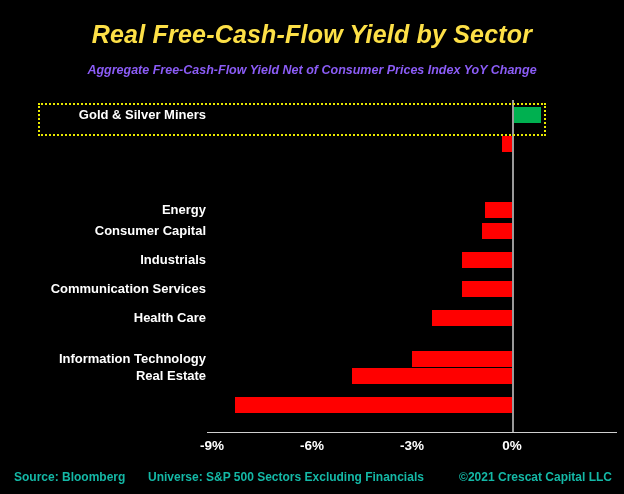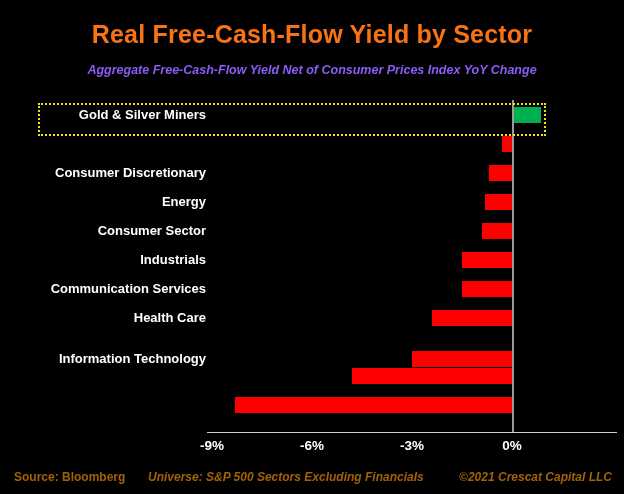--- a/index.html
+++ b/index.html
@@ -13,24 +13,25 @@
     position:relative;
     width:624px; height:494px;
     background:#000000;
   }
 
   
   #chart-title {
     position:absolute;
     top:20px; left:0; width:624px;
     text-align:center;
-    color:#f97316;
+    color:#fde047;
     font-size:25px;
     font-weight:bold;
     letter-spacing:0.2px;
+    font-style:italic;
   }
   #chart-subtitle {
     position:absolute;
     top:63px; left:0; width:624px;
     text-align:center;
     color:#8b5cf6;
     font-size:12.5px;
     font-weight:bold;
     font-style:italic;
   }
@@ -103,75 +104,72 @@
 
   
   #footer {
     position:absolute;
     left:0; top:470px;
     width:624px; height:22px;
   }
   .footer-item {
     position:absolute;
     top:0;
-    color:#a16207;
+    color:#14b8a6;
     font-size:12px;
     font-weight:bold;
     white-space:nowrap;
   }
   #footer-source   { left:14px; }
-  #footer-universe { left:148px; font-style:italic; }
-  #footer-copyright{ right:12px;font-style:italic; }
+  #footer-universe { left:148px; }
+  #footer-copyright{ right:12px; }
 </style>
 </head>
 <body>
 
 <div id="chart-root">
 
   <div id="chart-title">Real Free-Cash-Flow Yield by Sector</div>
 
   <div id="chart-subtitle">Aggregate Free-Cash-Flow Yield Net of Consumer Prices Index YoY Change</div>
 
   <div id="plot-area">
       <div class="bar-row" style="top: 0px;">
         <div class="cat-label">Gold &amp; Silver Miners</div>
         <div class="bar pos" title="Gold &amp; Silver Miners: 0.8%" style="width: 26.6667px; left: 514px; background: rgb(0, 176, 80);"></div>
       </div>
       <div class="bar-row" style="top: 29px;">
         <div class="bar neg" title="Materials: -0.3%" style="width: 10px; left: 502px; background: rgb(255, 0, 0);"></div>
       </div>
-      <div class="bar-row" style="top: 58px;">
-        <div class="cat-label">Consumer Discretionary</div>
-        <div class="bar neg" title="Consumer Discretionary: -0.7%" style="width: 23.3333px; left: 488.667px; background: rgb(255, 0, 0);"></div>
-      </div>
-      <div class="bar-row" style="top: 87px;">
+      <div class="bar-row" style="top: 95px;">
         <div class="cat-label">Energy</div>
         <div class="bar neg" title="Energy: -0.8%" style="width: 26.6667px; left: 485.333px; background: rgb(255, 0, 0);"></div>
       </div>
       <div class="bar-row" style="top: 116px;">
-        <div class="cat-label">Consumer Sector</div>
+        <div class="cat-label">Consumer Capital</div>
         <div class="bar neg" title="Consumer Staples: -0.9%" style="width: 30px; left: 482px; background: rgb(255, 0, 0);"></div>
       </div>
       <div class="bar-row" style="top: 145px; padding-left: 28px;">
         <div class="cat-label">Industrials</div>
         <div class="bar neg" title="Industrials: -1.5%" style="width: 50px; left: 462px; background: rgb(255, 0, 0);"></div>
       </div>
       <div class="bar-row" style="top: 203px;">
         <div class="cat-label">Health Care</div>
         <div class="bar neg" title="Health Care: -2.4%" style="width: 80px; left: 432px; background: rgb(255, 0, 0);"></div>
       </div>
       <div class="bar-row" style="top: 174px;">
         <div class="cat-label">Communication Services</div>
         <div class="bar neg" title="Communication Services: -1.5%" style="width: 50px; left: 462px; background: rgb(255, 0, 0);"></div>
       </div>
       <div class="bar-row" style="top: 244px;">
         <div class="cat-label">Information Technology</div>
         <div class="bar neg" title="Information Technology: -3%" style="width: 100px; left: 412px; background: rgb(255, 0, 0);"></div>
       </div>
       <div class="bar-row" style="top: 261px;">
+        <div class="cat-label">Real Estate</div>
         <div class="bar neg" title="Real Estate: -4.8%" style="width: 160px; left: 352px; background: rgb(255, 0, 0);"></div>
       </div>
       <div class="bar-row" style="top: 290px;">
         <div class="bar neg" title="Utilities: -8.3%" style="width: 276.667px; left: 235.333px; background: rgb(255, 0, 0);"></div>
       </div>
     </div>
 
   <div id="zero-line"></div>
   <div id="axis-line"></div>
 

